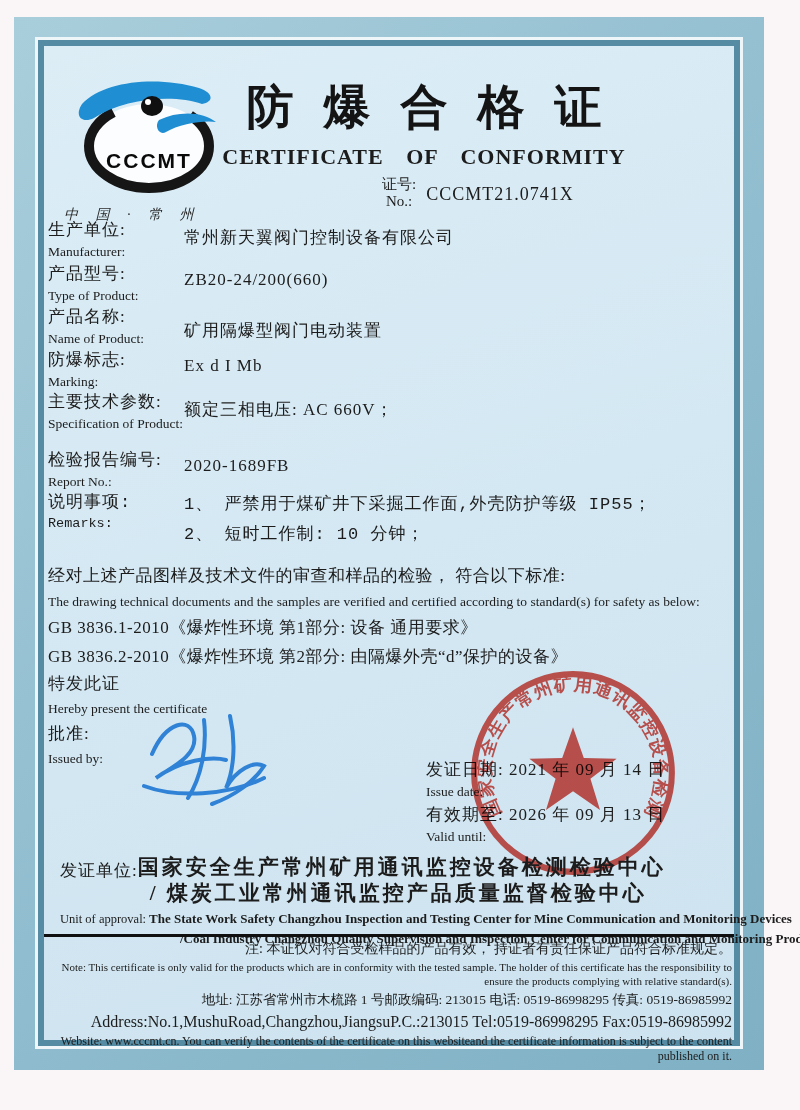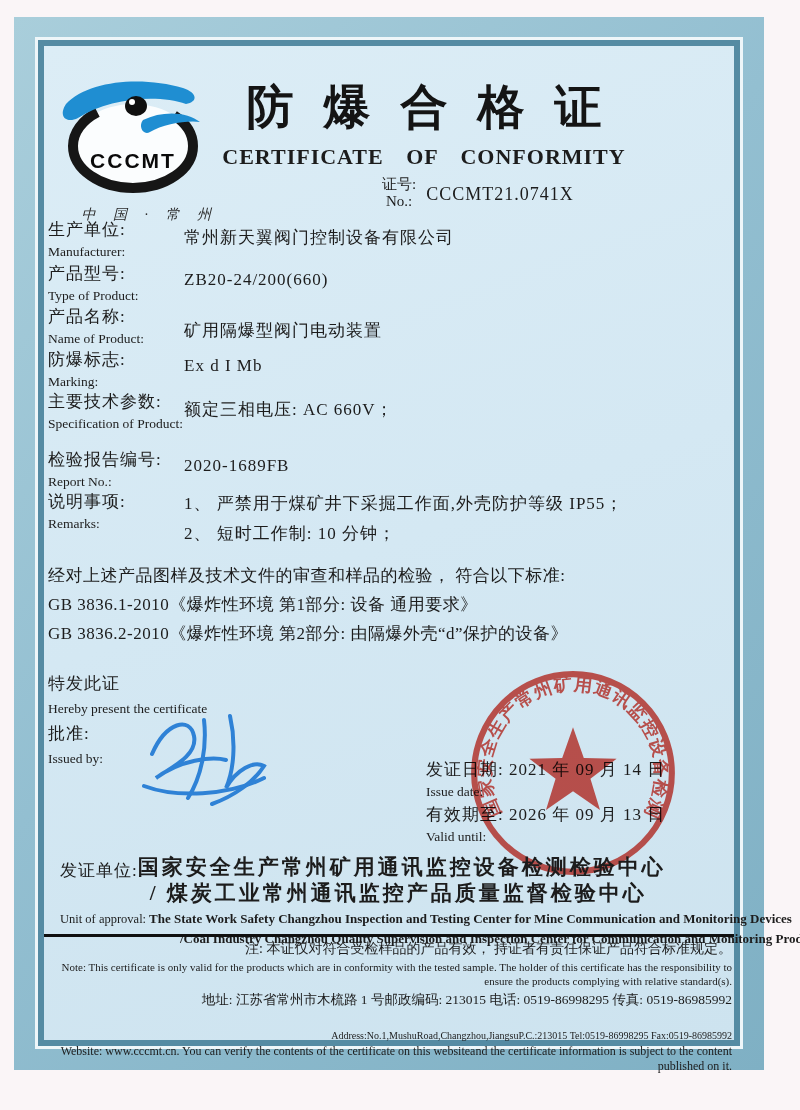--- a/index.html
+++ b/index.html
@@ -6,21 +6,21 @@
   body { width:800px; height:1110px; background:#faf5f7; font-family:"Liberation Serif", serif; color:#1c1c1c; position:relative; overflow:hidden; }
   .page { position:absolute; inset:0; }
   .frame-band { position:absolute; left:14px; top:17px; right:36px; bottom:40px;
     background:linear-gradient(135deg,#a9cedb 0%,#93bfd1 45%,#7fb0c4 100%); }
   .content-area { position:absolute; left:38px; top:40px; right:60px; bottom:64px;
     background:linear-gradient(160deg,#dcedf6 0%,#d4e8f3 50%,#cde3ef 100%);
     border:6px solid #558ba3; box-shadow:0 0 0 3px #eef6f9; }
   .inner { position:absolute; inset:0; }
 
   
-  .logo-block { position:absolute; left:4px; top:28px; width:170px; text-align:right; }
+  .logo-block { position:absolute; left:20px; top:28px; width:170px; text-align:left; }
   .logo-sub { font-size:14px; letter-spacing:7px; margin-top:2px; color:#2a2a2a; font-style:italic; }
   .title-cn { position:absolute; left:80px; right:10px; top:30px; text-align:center;
     font-size:47px; font-weight:bold; letter-spacing:30px; text-indent:30px; color:#141414; }
   .title-en { position:absolute; left:80px; right:10px; top:98px; text-align:center;
     font-size:22px; font-weight:bold; word-spacing:16px; letter-spacing:1px; }
   .certno-row { position:absolute; left:338px; top:130px; display:flex; align-items:center; gap:10px; }
   .certno-labels { font-size:15px; line-height:1.15; text-align:center; }
   .certno-value { font-size:18px; letter-spacing:1px; padding-top:2px; }
 
   
@@ -54,21 +54,21 @@
   .app-en1 { font-size:13px; font-weight:bold; margin-top:4px; white-space:nowrap; }
   .app-en1 .app-en-label { font-weight:normal; font-size:12.5px; }
   .app-en2 { font-size:13px; font-weight:bold; margin-top:4px; margin-left:120px; white-space:nowrap; }
 
   .divider { position:absolute; left:0; right:0; top:888px; height:3px; background:#101010; }
 
   .footer { position:absolute; left:4px; right:2px; top:894px;text-align:right; }
   .ft-note-cn { font-size:14px; }
   .ft-note-en { font-size:11px; margin-top:2px; line-height:1.28; }
   .ft-addr-cn { font-size:13.5px; margin-top:3px; }
-  .ft-addr-en { font-size:10px; margin-top:21px; }
+  .ft-addr-en { font-size:16px; margin-top:4px; }
   .ft-web-cn { font-size:13.5px; margin-top:3px; }
   .ft-web-en { font-size:12px; margin-top:3px; }
 </style>
 </head>
 <body>
 
 <div class="page">
   <div class="frame-band"></div>
   <div class="content-area">
     <div class="inner">
@@ -120,29 +120,30 @@
       <div class="field" style="top:344px;">
         <div class="f-cn">主要技术参数:</div>
         <div class="f-en">Specification of Product:</div>
         <div class="f-val">额定三相电压: AC 660V；</div>
       </div>
       <div class="field" style="top:402px;">
         <div class="f-cn">检验报告编号:</div>
         <div class="f-en">Report No.:</div>
         <div class="f-val">2020-1689FB</div>
       </div>
-      <div class="field" style="top:444px;">
+      <div class="field" style="top:444px;font-family:Liberation Mono, monospace;">
         <div class="f-cn">说明事项:</div>
         <div class="f-en">Remarks:</div>
         <div class="f-val" style="top:2px;">1、 严禁用于煤矿井下采掘工作面,外壳防护等级 IP55；</div>
         <div class="f-val2">2、 短时工作制: 10 分钟；</div>
       </div>
 
       <div class="standards">
         <div class="std-cn">经对上述产品图样及技术文件的审查和样品的检验， 符合以下标准:</div>
+        <div class="std-en">The drawing technical documents and the samples are verified and certified according to standard(s) for safety as below:</div>
         <div class="std-item">GB 3836.1-2010《爆炸性环境 第1部分: 设备 通用要求》</div>
         <div class="std-item">GB 3836.2-2010《爆炸性环境 第2部分: 由隔爆外壳“d”保护的设备》</div>
       </div>
 
       <div class="issue-block">
         <div class="iss-cn">特发此证</div>
         <div class="iss-en">Hereby present the certificate</div>
         <div class="iss-cn" style="margin-top:5px;">批准:</div>
         <div class="iss-en">Issued by:</div>
       </div>

